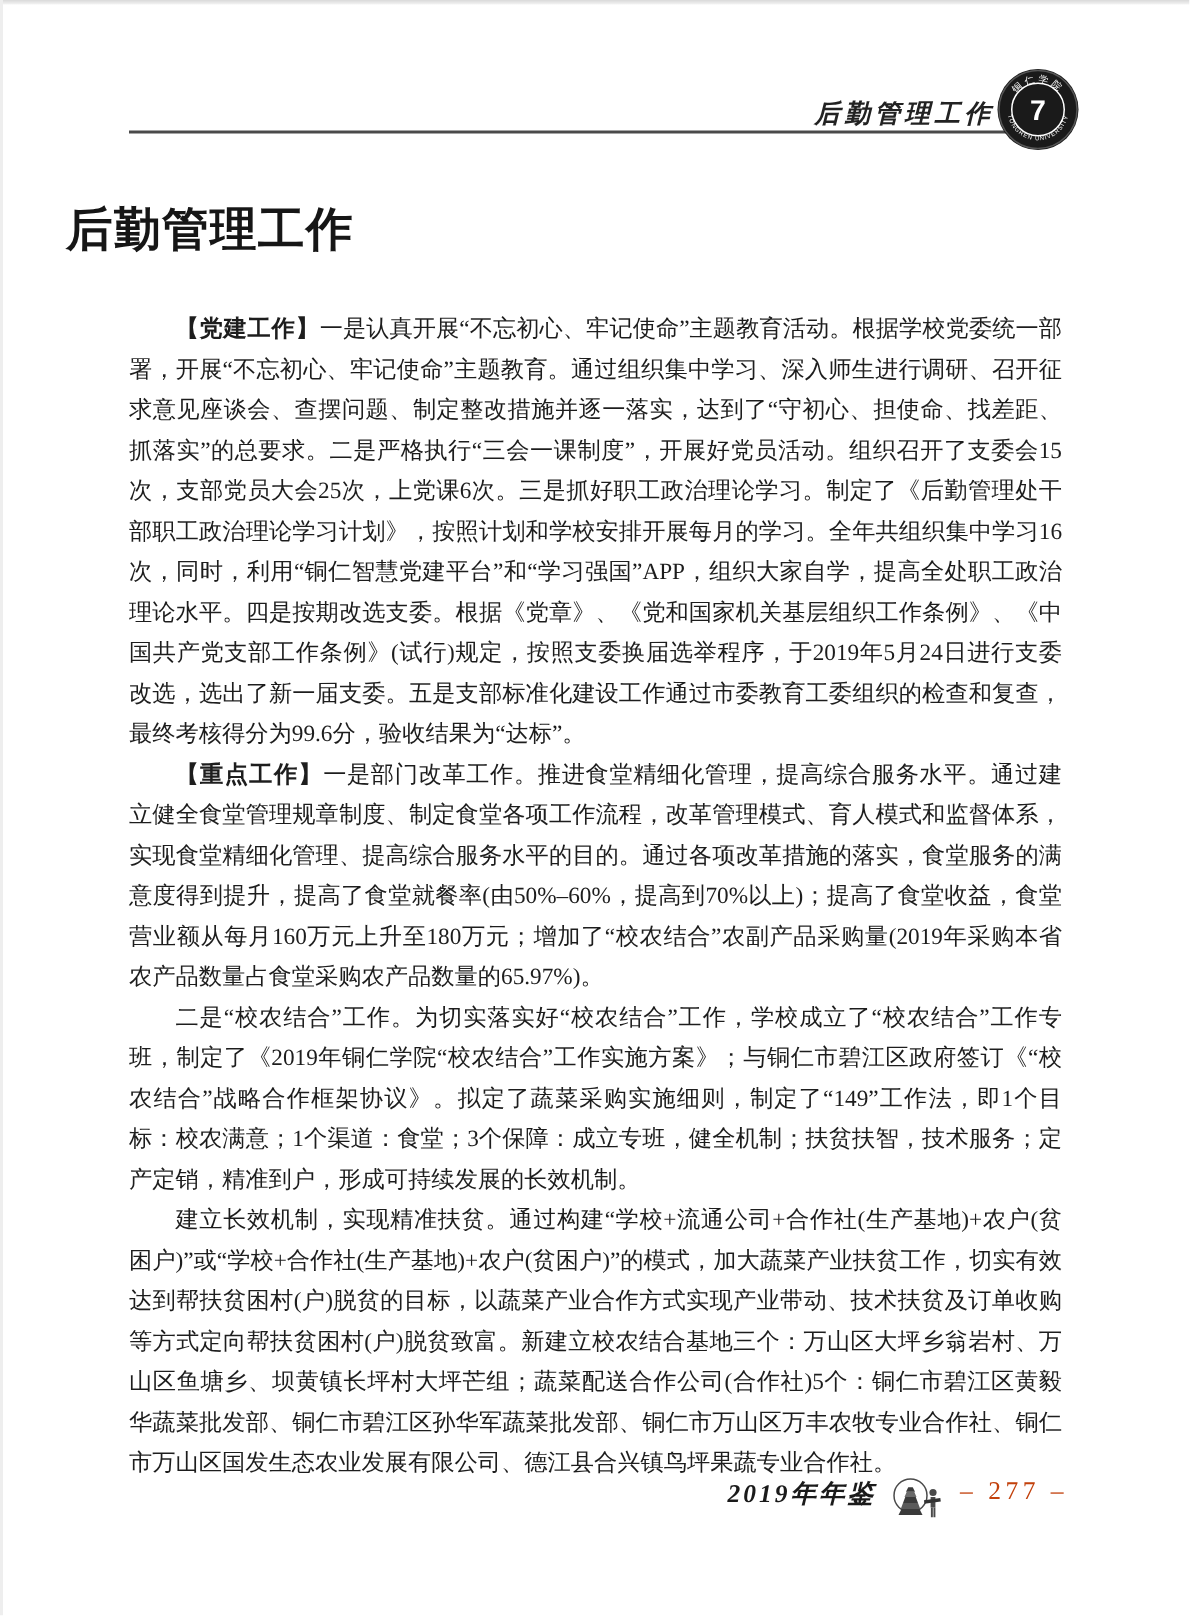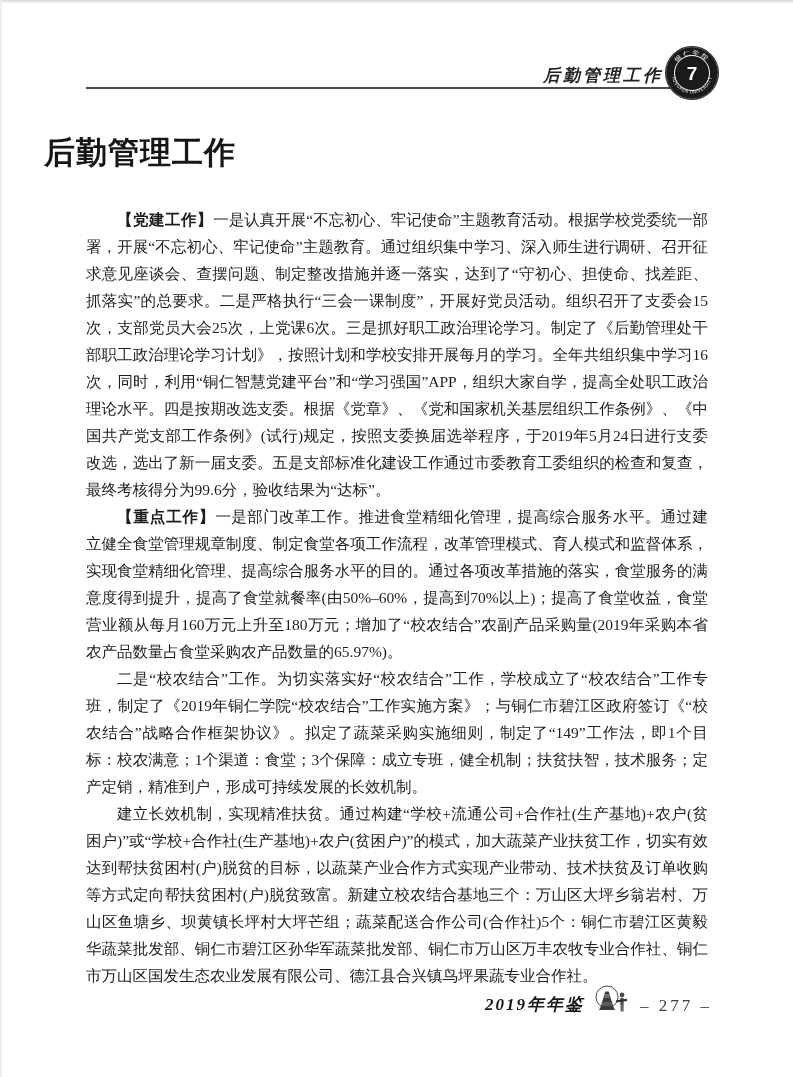--- a/index.html
+++ b/index.html
@@ -52,30 +52,30 @@
     margin:0;padding:0;text-indent:2em;
   }
   .para-label{
     font-weight:bold;
     font-family:"Liberation Sans","DejaVu Sans",sans-serif;
     letter-spacing:0.5px;
   }
   
   .footer{
     position:absolute;top:984px;right:81px;
-    display:flex;align-items:flex-end;gap:8px;
+    display:flex;align-items:flex-start;gap:8px;
     height:32px;
   }
   .footer .yearbook{
     font-size:17px;font-weight:bold;font-style:italic;
     letter-spacing:2px;color:#1a1a1a;
   }
   .footer .emblem{width:40px;height:32px;}
   .footer .pagenum{
-    font-size:17px;letter-spacing:3px;color:#404040;
+    font-size:17px;letter-spacing:3px;color:#c2410c;
     font-family:"Liberation Serif","DejaVu Serif",serif;
   }
 </style>
 </head>
 <body>
 
 <div>
 
   <div class="page-edge-top"></div>
   <div class="page-edge-left"></div>

